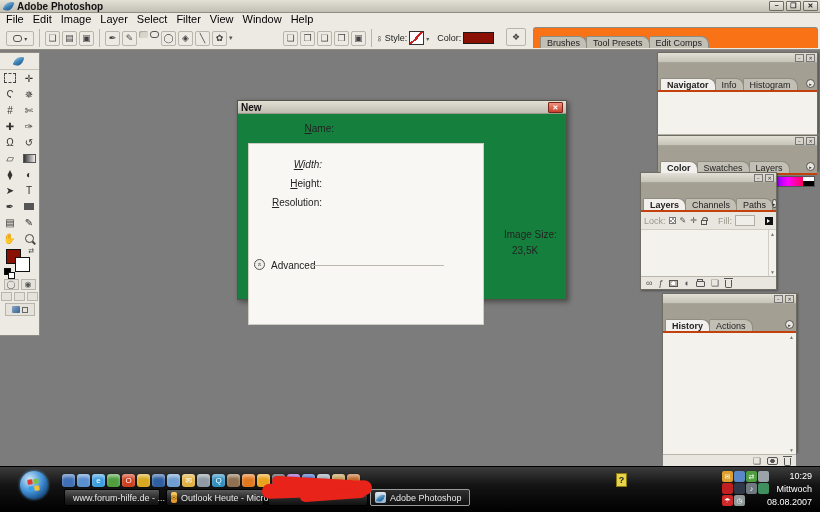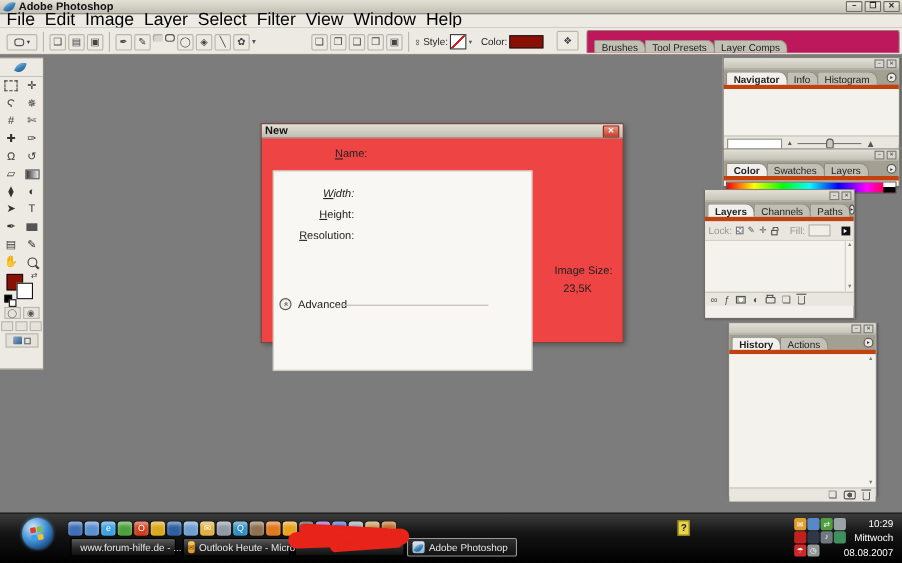--- a/index.html
+++ b/index.html
@@ -11,47 +11,47 @@
   .titlebar{position:absolute;left:0;top:0;width:820px;height:13px;
     background:linear-gradient(#e3e0d6,#c2bfb4);border-bottom:1px solid #8f8c82;
     display:flex;align-items:center;padding:0 2px;font-size:10px;font-weight:bold;color:#111;}
   .feather{display:inline-block;width:9px;height:10px;margin:0 4px 0 2px;
     background:linear-gradient(135deg,#bfe0ee,#3a7fb5 55%,#1d4f7e);
     border-radius:90% 10% 70% 10%;transform:rotate(18deg);}
   .winbtns{margin-left:auto;display:flex;gap:2px;}
   .wbtn{width:15px;height:10px;background:linear-gradient(#efede6,#c9c6bb);border:1px solid #6f6c63;
     font-size:7px;line-height:8px;text-align:center;color:#222;border-radius:1px;}
   .menubar{position:absolute;left:0;top:13px;width:820px;height:12px;background:#eceae3;
-    display:flex;align-items:center;gap:9px;padding:0 6px;font-size:16px;color:#000;}
+    display:flex;align-items:center;gap:9px;padding:0 6px;font-size:11px;color:#000;}
   .menubar span{cursor:default;}
   .optionsbar{position:absolute;left:0;top:25px;width:820px;height:25px;background:#eceae3;
     border-bottom:1px solid #8f8c82;font-size:9px;color:#222;}
   .ob{position:absolute;display:flex;align-items:center;gap:2px;}
   .obtn{display:inline-flex;align-items:center;justify-content:center;width:15px;height:15px;
     border:1px solid #b8b5aa;border-radius:2px;background:#eceae3;font-size:9px;color:#444;}
   .obtn.pressed{background:#d8d5ca;border-color:#8f8c82;box-shadow:inset 1px 1px 1px #aaa;}
   .vsep{width:1px;height:18px;background:#b8b5aa;margin:0 3px;}
   .css-rect-sm{width:9px;height:7px;background:#555;border:0;display:inline-block;}
   .css-rrect-sm{width:9px;height:7px;border:1px solid #555;border-radius:3px;display:inline-block;}
   .swatch-none{width:15px;height:14px;background:
      linear-gradient(135deg,transparent 44%,#c22 44%,#c22 56%,transparent 56%),#fff;
      border:1px solid #333;}
   .color-swatch{width:31px;height:12px;border:1px solid #1a1a1a;}
   .palette-well{position:absolute;left:533px;top:2px;width:285px;height:21px;
-    background:#be185d;border:1px solid #8f8c82;border-bottom:none;border-radius:3px 3px 0 0;
+    background:#f97316;border:1px solid #8f8c82;border-bottom:none;border-radius:3px 3px 0 0;
     display:flex;align-items:flex-end;padding:0 0 0 6px;}
   .rot90{display:inline-block;transform:rotate(90deg);}
 
   
   .palette{position:absolute;background:#f2f0ec;border:1px solid #6f6c63;box-shadow:1px 1px 2px rgba(0,0,0,.35);}
   .ptitle{height:10px;background:linear-gradient(#e2dfd6,#c6c3b8);display:flex;justify-content:flex-end;
     align-items:center;gap:2px;padding:0 2px;border-bottom:1px solid #a8a59b;}
   .pbtn{width:9px;height:8px;background:#d8d5cc;border:1px solid #777;font-size:5px;line-height:6px;
     text-align:center;color:#333;}
-  .ptabs{position:relative;height:18px;background:#a49f93;border-bottom:4px solid #c2410c;
+  .ptabs{position:relative;height:29px;background:#a49f93;border-bottom:2px solid #c2410c;
     display:flex;align-items:flex-end;padding-left:2px;}
   .ptab{height:12px;line-height:12px;padding:0 6px;font-size:9px;color:#222;background:#c2bfb4;
     border:1px solid #8f8c82;border-bottom:none;border-radius:2px 8px 0 0;margin-right:-1px;}
   .ptab.active{background:#f2f0ec;font-weight:bold;position:relative;z-index:2;}
   .pmenu{margin-left:auto;margin-right:2px;margin-bottom:2px;width:9px;height:9px;border:1px solid #555;
     border-radius:50%;background:#e8e6df;font-size:5px;line-height:8px;text-align:center;color:#333;}
   .pbody{background:#f4f2ed;position:relative;}
   .scrollcol{position:absolute;right:0;top:0;bottom:0;width:8px;border-left:1px solid #d0cdc3;
     font-size:5px;color:#777;text-align:center;}
   .scrollcol .up{position:absolute;top:1px;left:1px;}
@@ -128,21 +128,21 @@
   .mbtn{width:11px;height:9px;border:1px solid #b8b5aa;background:#e4e2db;font-size:7px;line-height:8px;
     text-align:center;color:#555;}
   .qmbtn{width:15px;height:11px;border:1px solid #b8b5aa;background:#e4e2db;font-size:8px;line-height:10px;
     text-align:center;color:#555;}
   .irbtn{width:30px;height:13px;border:1px solid #b8b5aa;background:#e4e2db;margin:1px auto;
     display:flex;align-items:center;justify-content:center;gap:2px;}
   .irbtn i{display:block;width:8px;height:7px;background:linear-gradient(135deg,#88a8c8,#35608e);border-radius:1px;}
   .irbtn b{display:block;width:6px;height:6px;border:1px solid #666;}
 
   
-  .dialog{position:absolute;left:237px;top:112px;width:330px;height:200px;background:#ef4444;
+  .dialog{position:absolute;left:237px;top:100px;width:330px;height:200px;background:#15803d;
     border:1px solid #55524a;box-shadow:2px 2px 5px rgba(0,0,0,.4);}
   .dtitle{height:13px;background:linear-gradient(#e3e0d6,#bfbcb1);border-bottom:1px solid #9a978c;
     display:flex;align-items:center;padding:0 3px;font-size:10px;font-weight:bold;color:#111;}
   .dclose{margin-left:auto;width:15px;height:11px;background:linear-gradient(#f0927e,#c8402a);
     border:1px solid #7a2518;color:#fff;font-size:7px;line-height:9px;text-align:center;border-radius:1px;}
   .dlabel{position:absolute;font-size:10px;color:#222;text-align:right;}
   .hot{text-decoration:underline;}
   .dpanel{position:absolute;left:10px;top:42px;width:236px;height:182px;background:#f8f7f3;
     border:1px solid #cfcdc3;}
   .adv-toggle{position:absolute;left:16px;top:158px;width:11px;height:11px;border:1px solid #555;
@@ -247,21 +247,21 @@
       <span>Style:</span>
       <span class="swatch-none"></span>
       <span style="font-size:6px;color:#555;">▾</span>
       <span style="margin-left:6px;">Color:</span>
       <span class="color-swatch" style="background:#8b1004;"></span>
     </div>
     <span class="obtn" style="position:absolute;left:506px;top:3px;width:20px;height:18px;">❖</span>
     <div class="palette-well">
       <span class="ptab">Brushes</span>
       <span class="ptab">Tool Presets</span>
-      <span class="ptab">Layer Comps</span>
+      <span class="ptab">Edit Comps</span>
     </div>
   </div>
 
   <div class="toolbox">
     <div class="tb-logo">
         <span class="feather"></span>
       </div>
     <div class="tb-grid">
         <span class="tool css-dash"></span>
         <span class="tool">✛</span>

